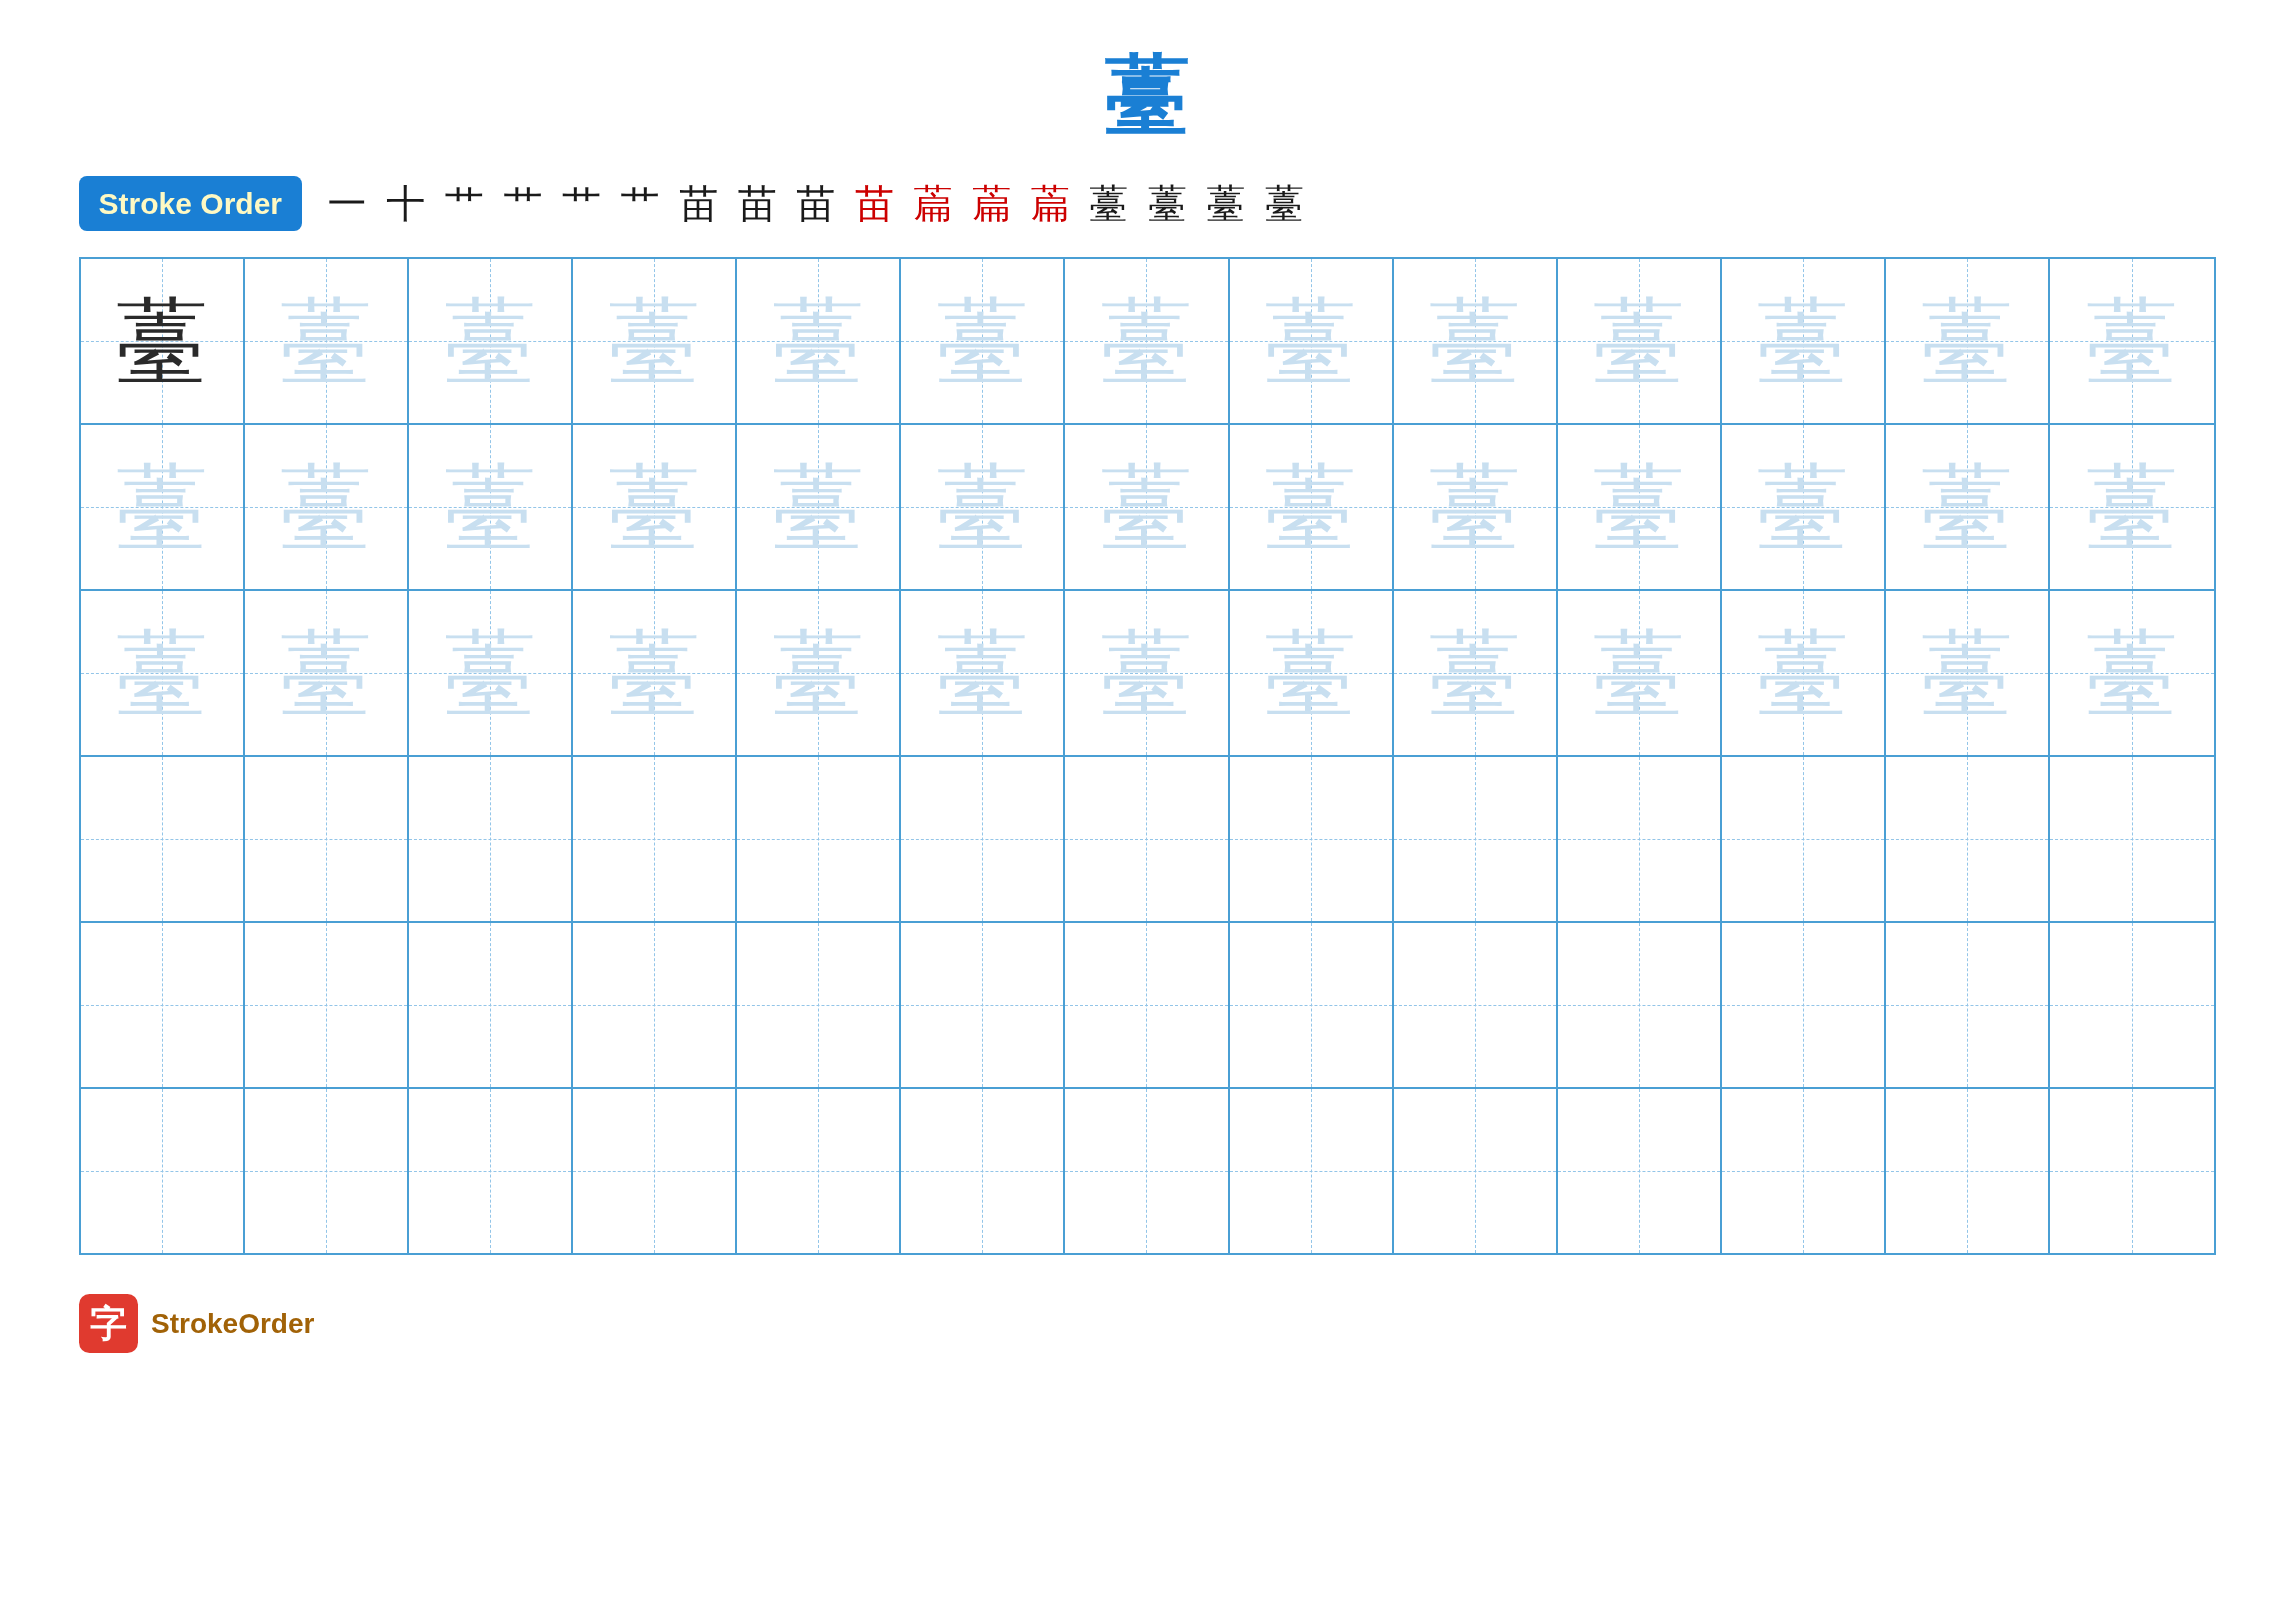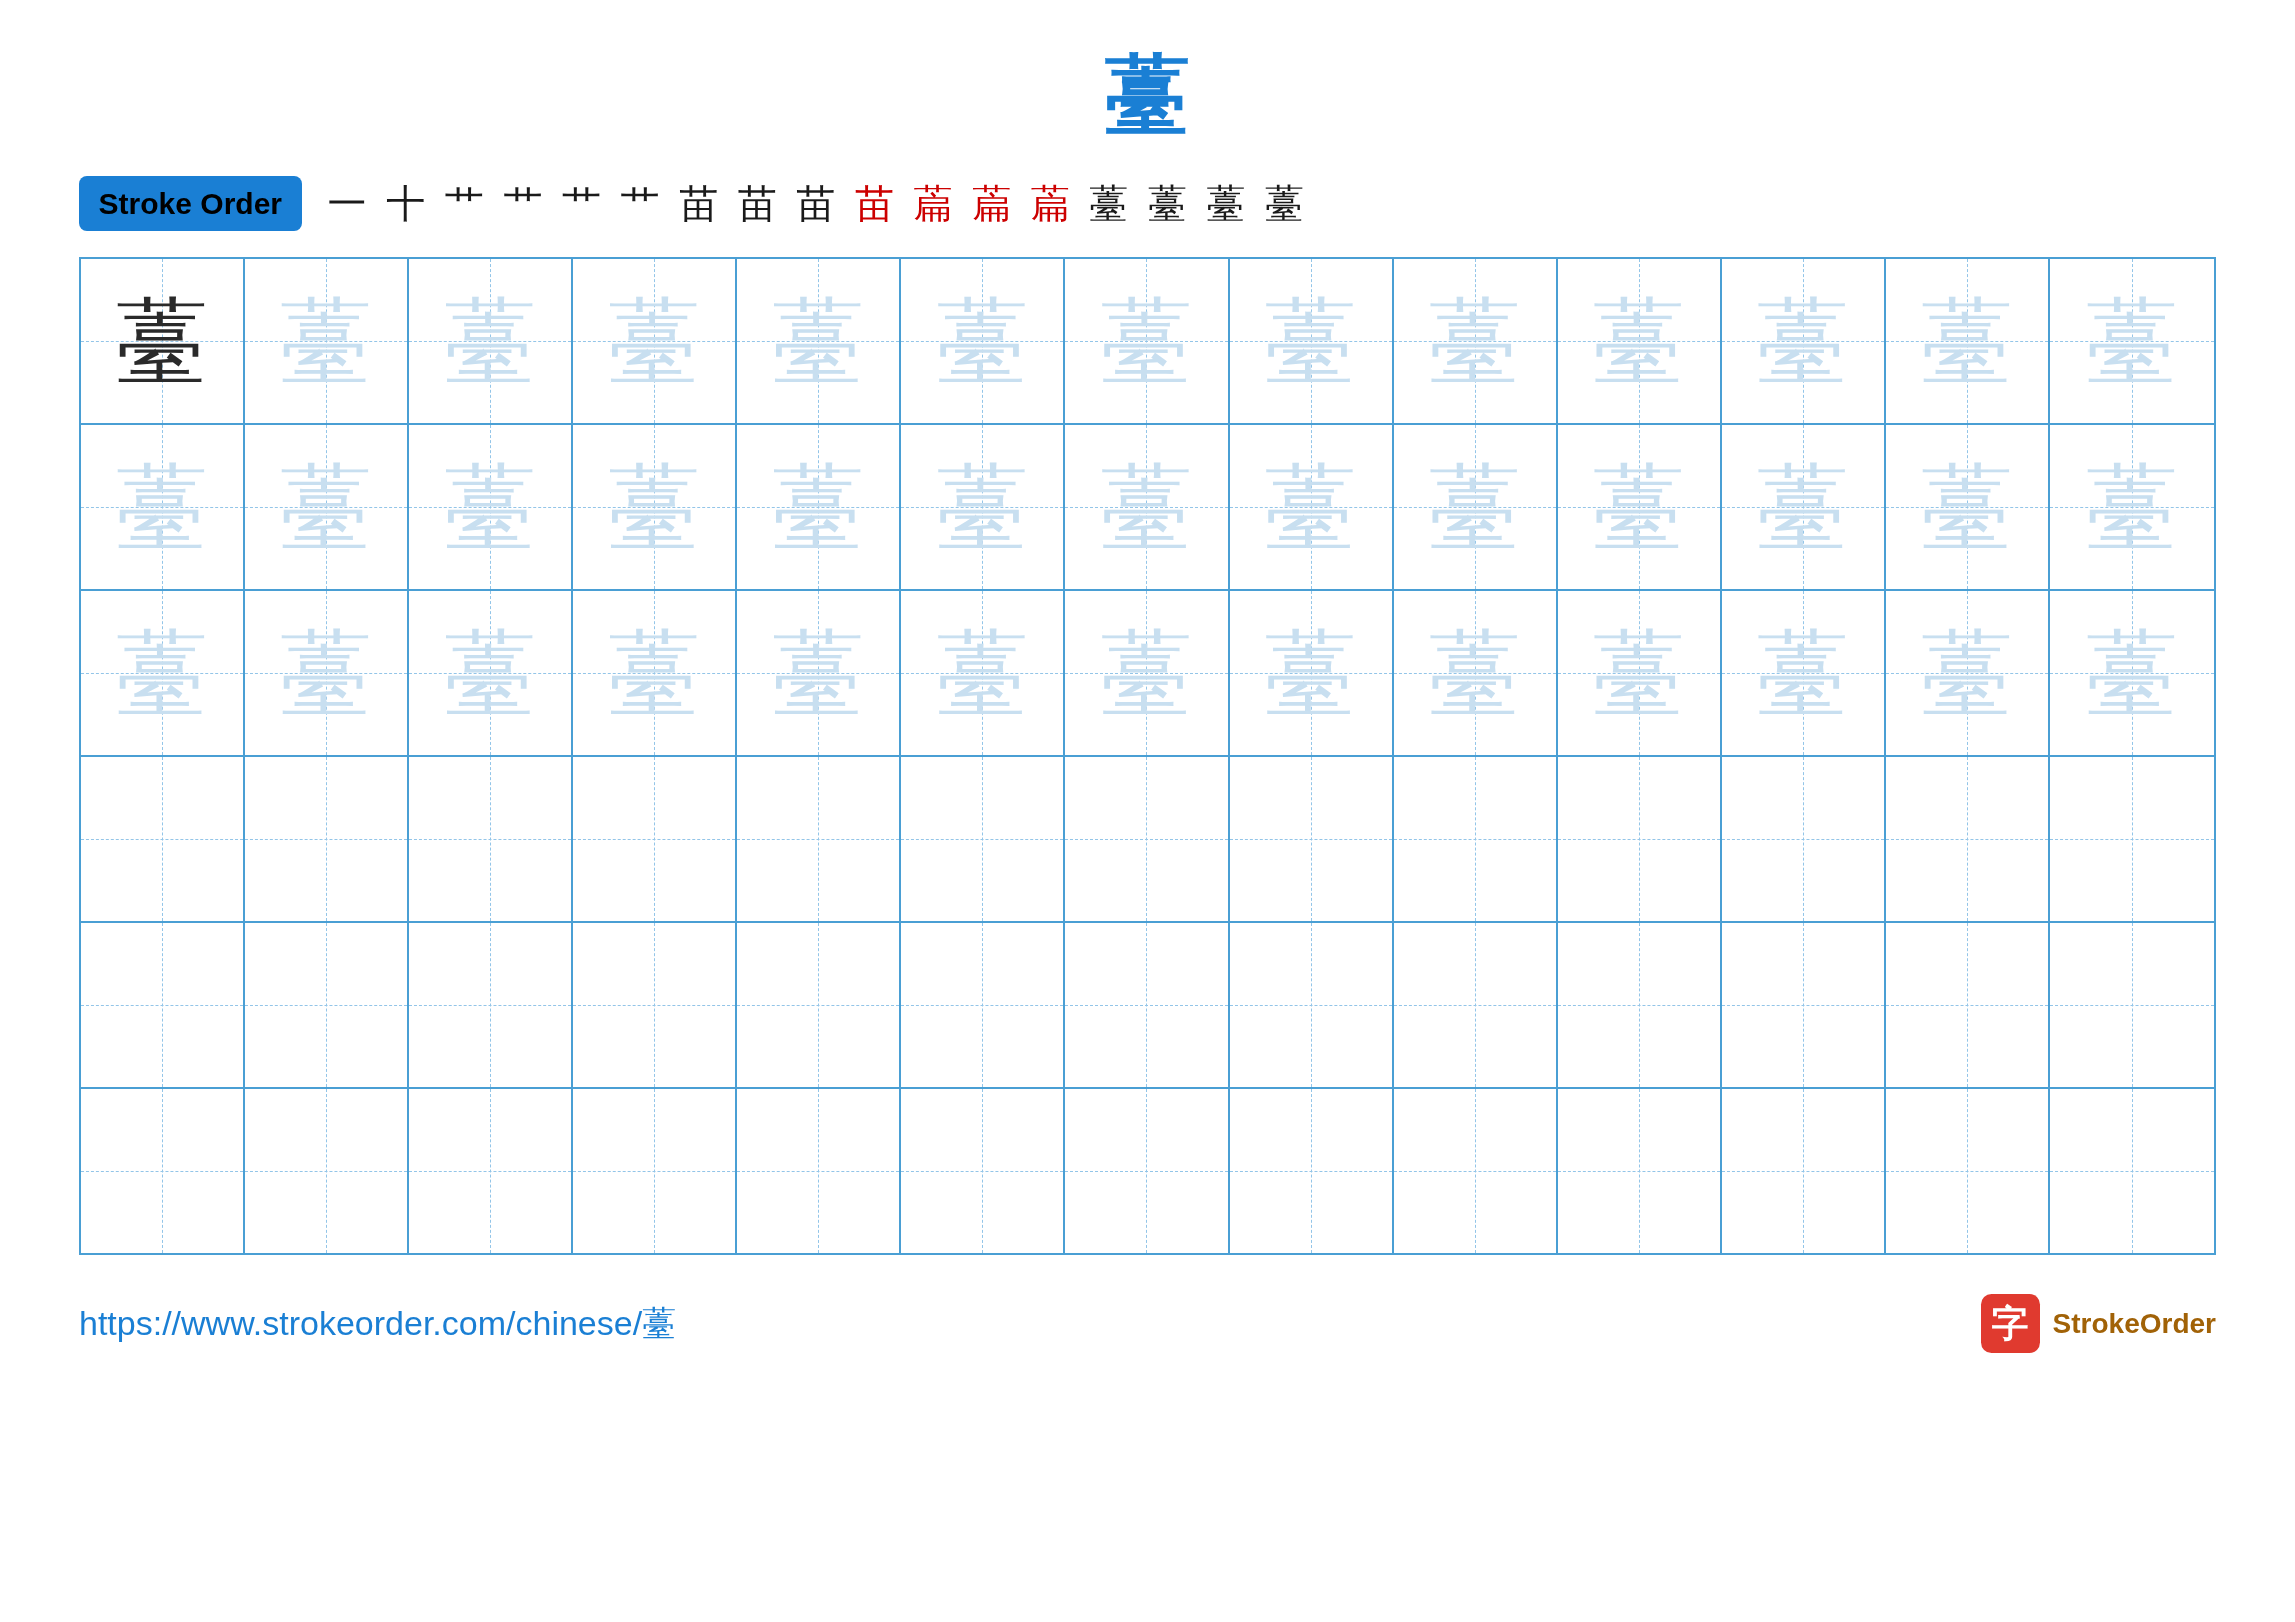--- a/index.html
+++ b/index.html
@@ -47,21 +47,21 @@
     .stroke-order-row {
       display: flex;
       align-items: center;
       width: 100%;
       margin-bottom: 26px;
       gap: 0px;
     }
 
     .stroke-order-badge {
       background: #1a7fd4;
-      color: #000000;
+      color: #fef9c3;
       font-size: 30px;
       font-weight: bold;
       padding: 10.5px 19.6px;
       border-radius: 7.9px;
       white-space: nowrap;
       margin-right: 26px;
       flex-shrink: 0;
     }
 
     .stroke-steps {
@@ -395,21 +395,20 @@
       <div class="practice-cell"></div>
       <div class="practice-cell"></div>
       <div class="practice-cell"></div>
       <div class="practice-cell"></div>
       <div class="practice-cell"></div>
     </div>
 
   </div>
 
   <div class="footer">
-    <span class="footer-url">https://www.strokeorder.com/chinese/薹</span>
     <div class="footer-logo">
       <div class="footer-logo-icon">
         <span>字</span>
       </div>
       <span class="footer-logo-text">StrokeOrder</span>
     </div>
   </div>
 
 </div>
 

